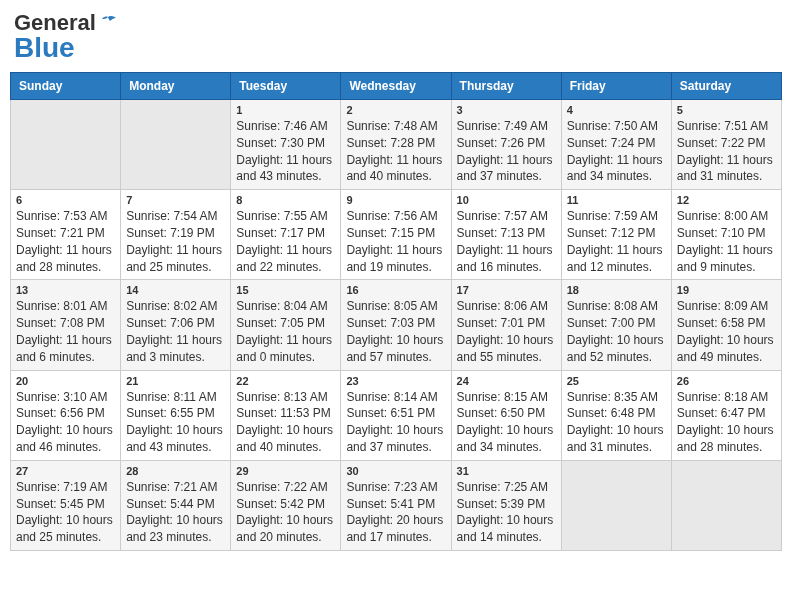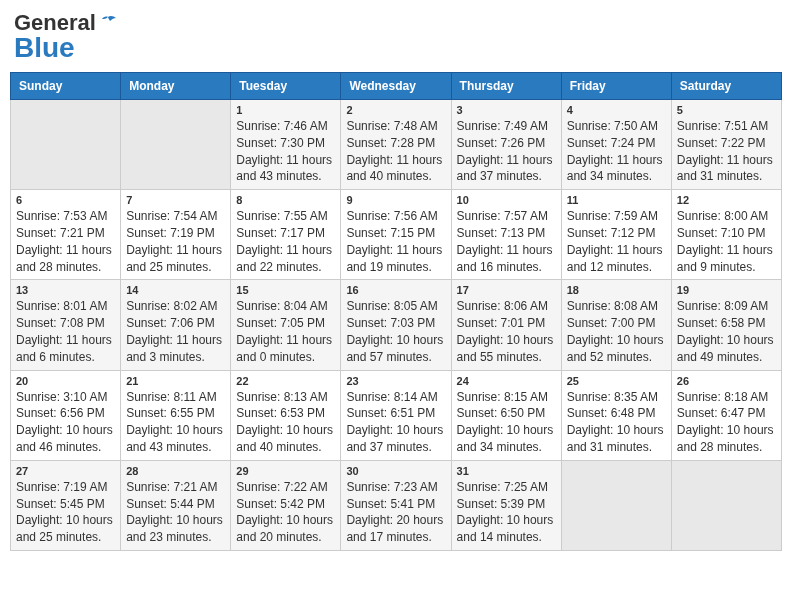--- a/index.html
+++ b/index.html
@@ -285,21 +285,21 @@
         <div class="cell-content">
           <span>Sunrise: 8:11 AM</span><br>
           <span>Sunset: 6:55 PM</span><br>
           <span>Daylight: 10 hours and 43 minutes.</span>
         </div>
         </td>
         <td>
           <span class="day-number">22</span>
         <div class="cell-content">
           <span>Sunrise: 8:13 AM</span><br>
-          <span>Sunset: 6:53 PM</span><br>
+          <span>Sunset: 11:53 PM</span><br>
           <span>Daylight: 10 hours and 40 minutes.</span>
         </div>
         </td>
         <td>
           <span class="day-number">23</span>
         <div class="cell-content">
           <span>Sunrise: 8:14 AM</span><br>
           <span>Sunset: 6:51 PM</span><br>
           <span>Daylight: 10 hours and 37 minutes.</span>
         </div>

